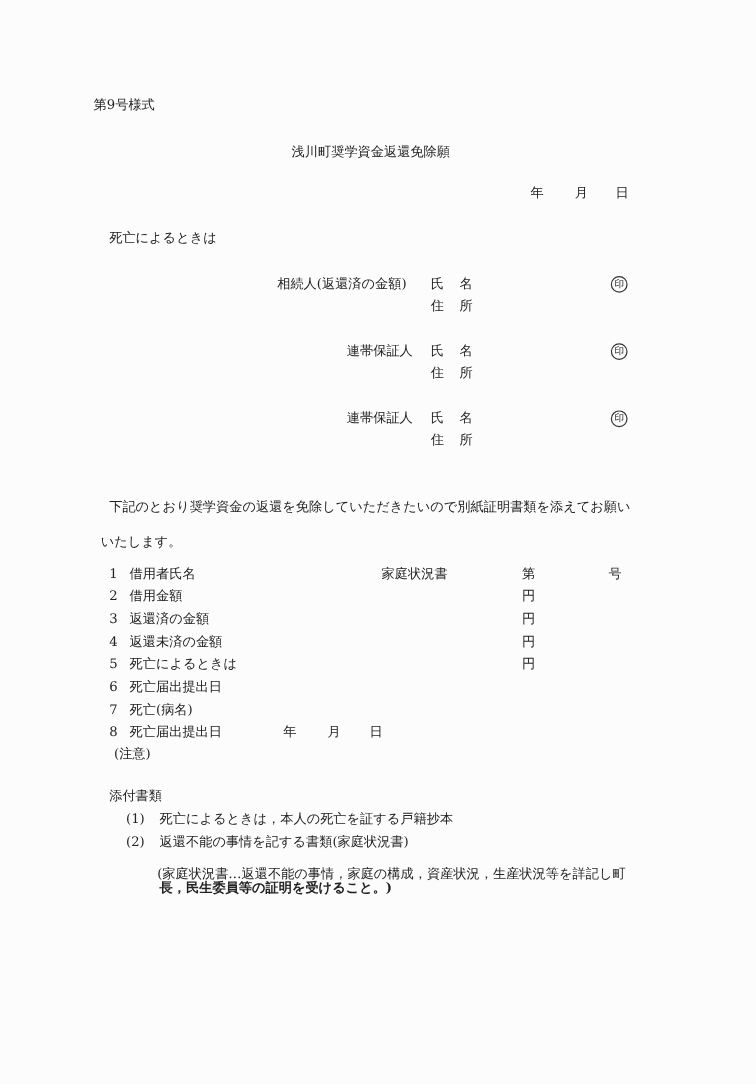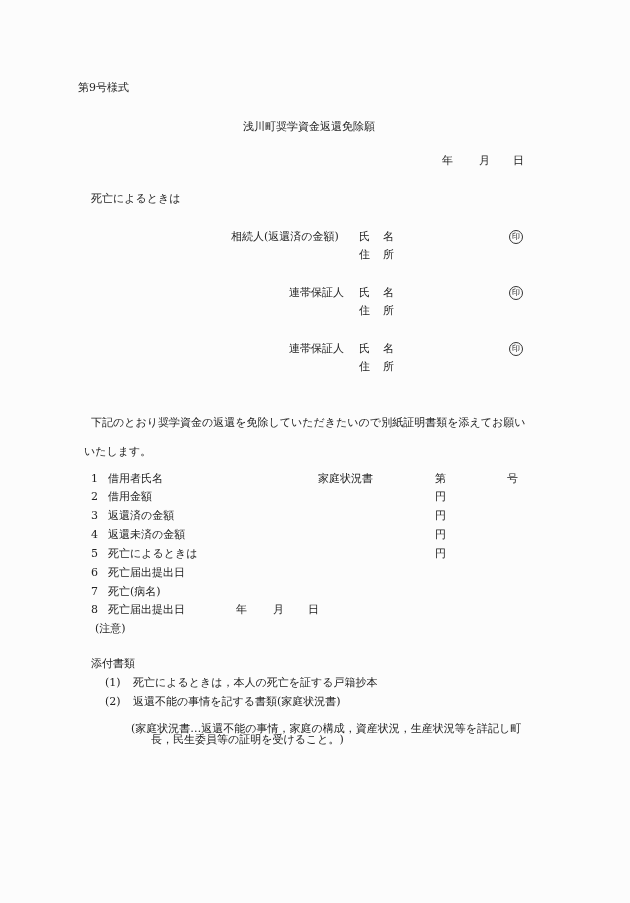--- a/index.html
+++ b/index.html
@@ -107,16 +107,16 @@
 
   <span class="t" style="left:81px; top:622px;margin-left:14px;">(注意)</span>
 
   <div>
     <span class="t" style="left:91px; top:657px;">添付書類</span>
     <span class="t" style="left:105px; top:676px;">(1)</span>
     <span class="t" style="left:133px; top:676px;">死亡によるときは，本人の死亡を証する戸籍抄本</span>
     <span class="t" style="left:105px; top:695px;">(2)</span>
     <span class="t" style="left:133px; top:695px;">返還不能の事情を記する書類(家庭状況書)</span>
     <span class="t" style="left:131px; top:722px;">(家庭状況書…返還不能の事情，家庭の構成，資産状況，生産状況等を詳記し町</span>
-    <span class="t" style="left:151px; top:733px;">長，民生委員等の証明を受けること。)</span>
+    <span class="t" style="left:133px; top:733px;font-weight:bold;">長，民生委員等の証明を受けること。)</span>
   </div>
 
 </div>
 
 </body></html>

